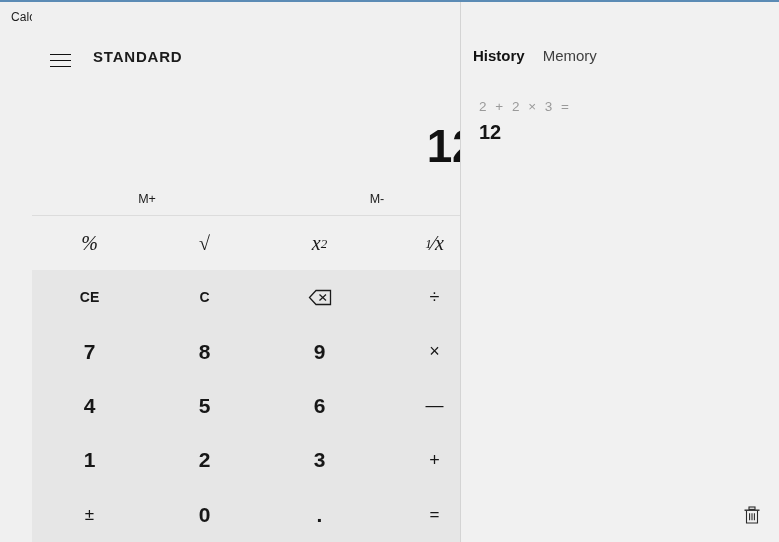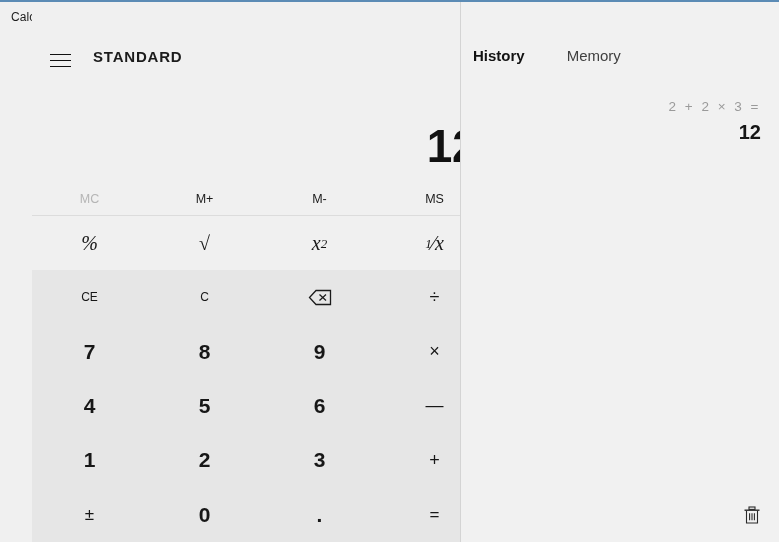--- a/index.html
+++ b/index.html
@@ -192,21 +192,22 @@
   }
   .key.num {
     font-size: 21px;
     font-weight: bold;
   }
   .key.op {
     font-size: 18px;
     font-weight: normal;
   }
   .key.clear {
-    font-size: 12px;
+    font-size: 14px;
+    font-weight: bold;
   }
   .key.light {
     font-size: 17px;
     font-weight: normal;
   }
   .key svg { display: block; }
 
   
   .hist-pane {
     position: absolute;
@@ -219,21 +220,21 @@
     position: absolute;
     left: 460px; top: 0;
     width: 1px;
     height: 540px;
     background: #d4d4d4;
   }
   .tabs {
     position: absolute;
     left: 12px; top: 45px;
     display: flex;
-    gap: 42px;
+    gap: 18px;
   }
   .tab {
     font-size: 15px;
     cursor: default;
     padding-bottom: 2px;
   }
   .tab.active {
     color: #121212;
     font-weight: bold;
   }
@@ -241,21 +242,20 @@
     color: #404040;
   }
   .hist-list {
     position: absolute;
     left: 0; top: 92px;
     width: 318px;
     height: 400px;
   }
   .hist-item {
     padding: 4px 18px 10px 18px;
-    text-align: right;
     cursor: default;
   }
   .hist-expr {
     font-size: 13.5px;
     color: #9a9a9a;
     letter-spacing: 2.5px;
     line-height: 1.4;
   }
   .hist-result {
     font-size: 20px;
@@ -318,24 +318,22 @@
         <span></span>
       </div>
       <div class="mode-title">STANDARD</div>
     </div>
 
     <div class="display">
       <div class="display-value">12</div>
     </div>
 
     <div class="memory-row" id="memory-row">
-        <div class="mem-btn disabled">MC</div>
         <div class="mem-btn">M+</div>
         <div class="mem-btn">M-</div>
-        <div class="mem-btn">MS</div>
       </div>
     <div class="mem-sep"></div>
 
     <div class="func-row" id="func-row">
         <div class="func-btn">%</div>
         <div class="func-btn">√</div>
         <div class="func-btn">x<span class="sup">2</span></div>
         <div class="func-btn"><span class="frac-n">1</span>⁄<i>x</i></div>
       </div>
 

